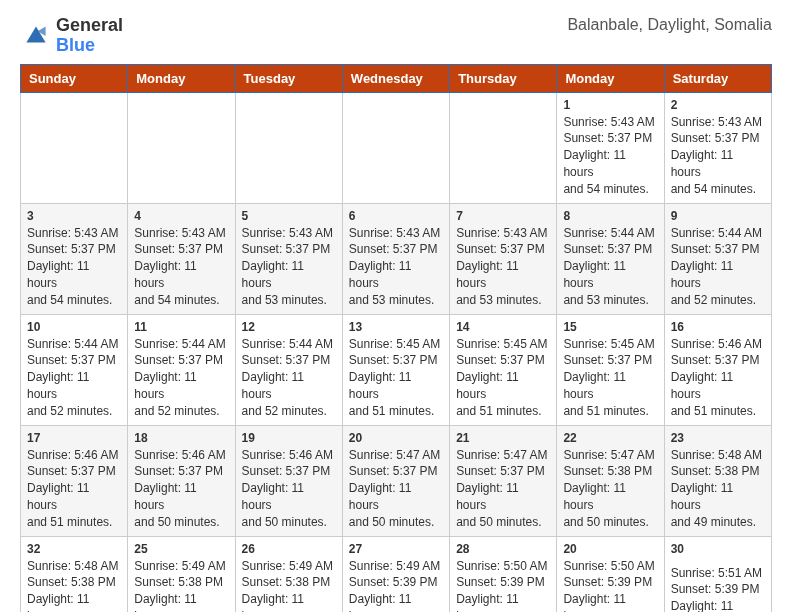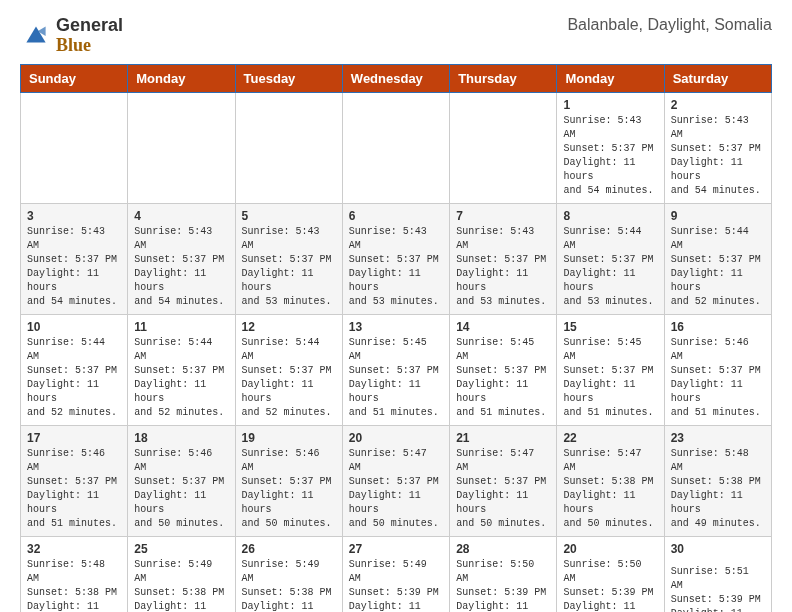--- a/index.html
+++ b/index.html
@@ -23,21 +23,21 @@
       display: flex;
       align-items: center;
       gap: 4px;
     }
     .logo-text {
       font-size: 18px;
       font-weight: bold;
       line-height: 1.1;
     }
     .logo-general { color: #333; }
-    .logo-blue { color: #a16207; font-family: Liberation Serif, serif; }
+    .logo-blue { color: #3b82f6; }
     .logo-icon {
       width: 32px;
       height: 32px;
     }
     .title-block {
       text-align: right;
     }
     .month-title {
       font-size: 36px;
       font-weight: bold;
@@ -81,24 +81,23 @@
     .calendar tr.row-odd td {
       background: #fff;
     }
     .day-num {
       font-size: 12px;
       font-weight: bold;
       display: block;
       margin-bottom: 2px;
     }
     .day-info {
-      font-size: 10px;
+      font-size: 12px;
       line-height: 1.4;
       color: #333;
-      font-family: Liberation Mono, monospace;
     }
     .empty-cell {
       background: #fff;
     }
   </style>
 </head>
 <body>
 
 <div class="page">
   <div class="header">

